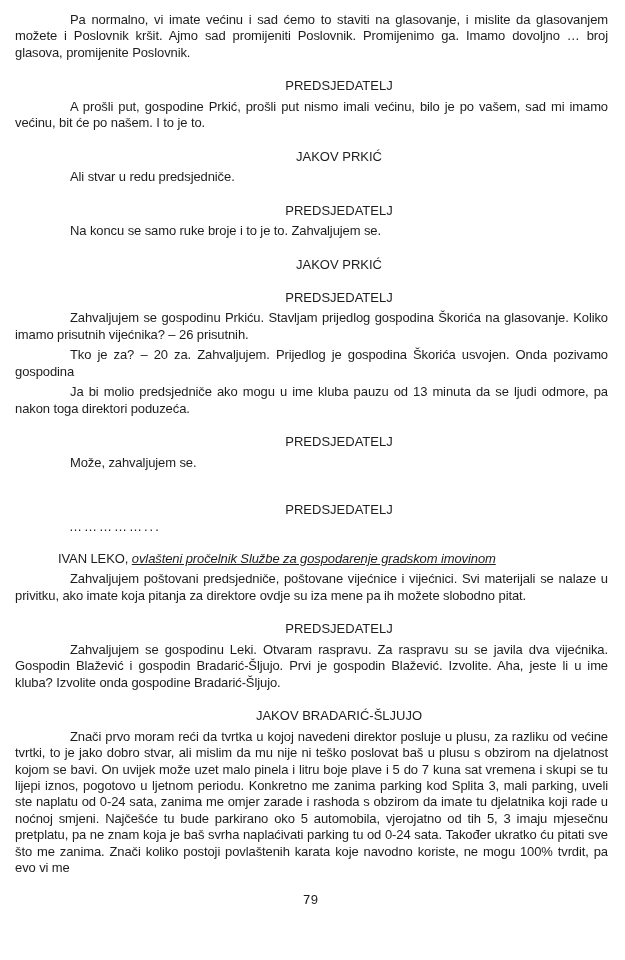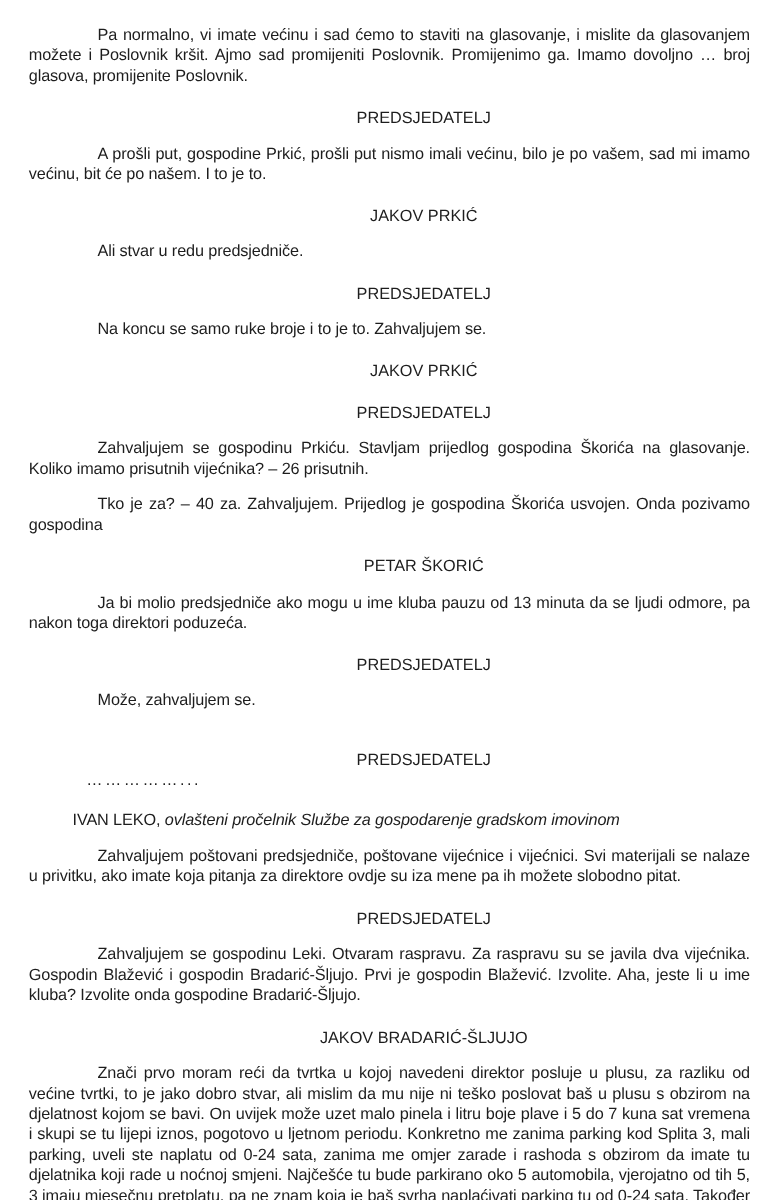--- a/index.html
+++ b/index.html
@@ -10,21 +10,21 @@
     background: #ffffff;
     box-sizing: border-box;
     padding: 8px 13px 0 11px;
     font-family: "Liberation Sans", sans-serif;
     font-size: 13px;
     line-height: 16.45px;
     color: #1d1d1d;
     letter-spacing: -0.1px;
     overflow: hidden;
   }
-  .page p { margin: 12px; }
+  .page p { margin: 4px; }
   .p {
     text-align: justify;
     text-indent: 55px;
   }
   .h {
     margin: 17px 0 0 55px !important;
     letter-spacing: 0;
     text-align: center;
   }
   .h-big { margin-top: 31px !important; }
@@ -34,43 +34,42 @@
     letter-spacing: 4px;
   }
   .dots {
     margin: 0 0 0 58px !important;
     letter-spacing: 2px;
   }
   .leko {
     margin: 16px 0 0 47px !important;
     text-align: left;
   }
-  .leko .role { font-style: italic; }
+  .leko .role { font-style: italic; text-decoration: underline; }
   .pagenum {
     margin: 16px 2px 0 0 !important;
     text-align: center;
     font-family: Liberation Mono, monospace;
   }
 </style>
 </head>
 <body>
 
 <div class="page">
   <p class="p">Pa normalno, vi imate većinu i sad ćemo to staviti na glasovanje, i mislite da glasovanjem možete i Poslovnik kršit. Ajmo sad promijeniti Poslovnik. Promijenimo ga. Imamo dovoljno … broj glasova, promijenite Poslovnik.</p>
   <p class="h">PREDSJEDATELJ</p>
   <p class="p">A prošli put, gospodine Prkić, prošli put nismo imali većinu, bilo je po vašem, sad mi imamo većinu, bit će po našem. I to je to.</p>
   <p class="h">JAKOV PRKIĆ</p>
   <p class="p">Ali stvar u redu predsjedniče.</p>
   <p class="h">PREDSJEDATELJ</p>
   <p class="p">Na koncu se samo ruke broje i to je to. Zahvaljujem se.</p>
   <p class="h">JAKOV PRKIĆ</p>
   <p class="h">PREDSJEDATELJ</p>
   <p class="p">Zahvaljujem se gospodinu Prkiću. Stavljam prijedlog gospodina Škorića na glasovanje. Koliko imamo prisutnih vijećnika? – 26 prisutnih.</p>
-  <p class="p">Tko je za? – 40 za. Zahvaljujem. Prijedlog je gospodina Škorića usvojen. Onda pozivamo gospodina</p>
-  <p class="h">PETAR ŠKORIĆ</p>
+  <p class="p">Tko je za? – 20 za. Zahvaljujem. Prijedlog je gospodina Škorića usvojen. Onda pozivamo gospodina</p>
   <p class="p">Ja bi molio predsjedniče ako mogu u ime kluba pauzu od 13 minuta da se ljudi odmore, pa nakon toga direktori poduzeća.</p>
   <p class="h">PREDSJEDATELJ</p>
   <p class="p">Može, zahvaljujem se.</p>
   <p class="h h-big">PREDSJEDATELJ</p>
   <p class="dots">……………...</p>
   <p class="leko">
     <span>IVAN LEKO,</span>
     <span class="role">ovlašteni pročelnik Službe za gospodarenje gradskom imovinom</span>
   </p>
   <p class="p">Zahvaljujem poštovani predsjedniče, poštovane vijećnice i vijećnici. Svi materijali se nalaze u privitku, ako imate koja pitanja za direktore ovdje su iza mene pa ih možete slobodno pitat.</p>

